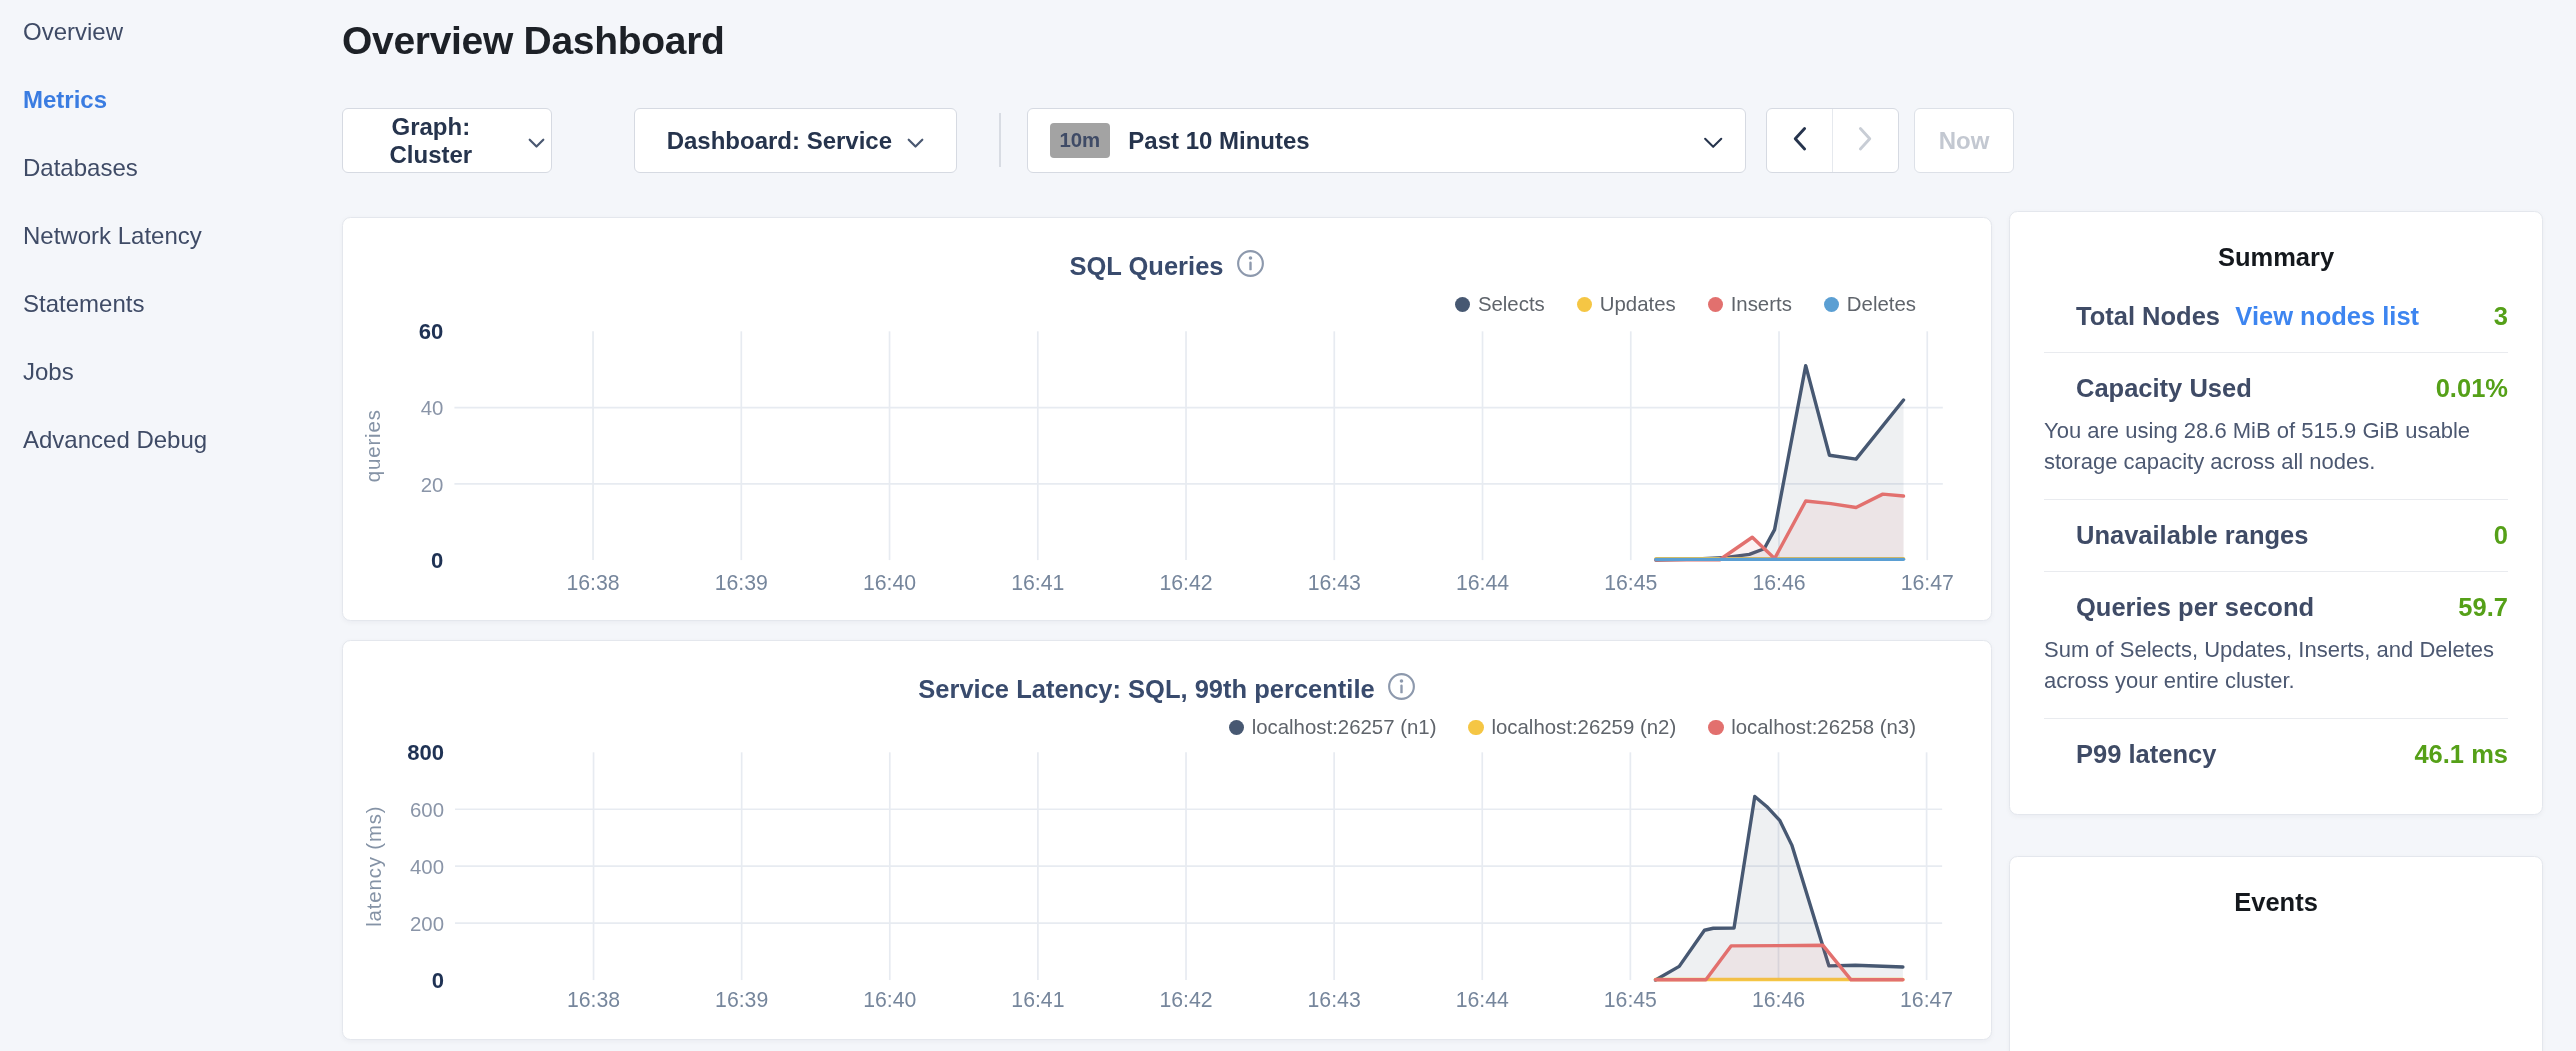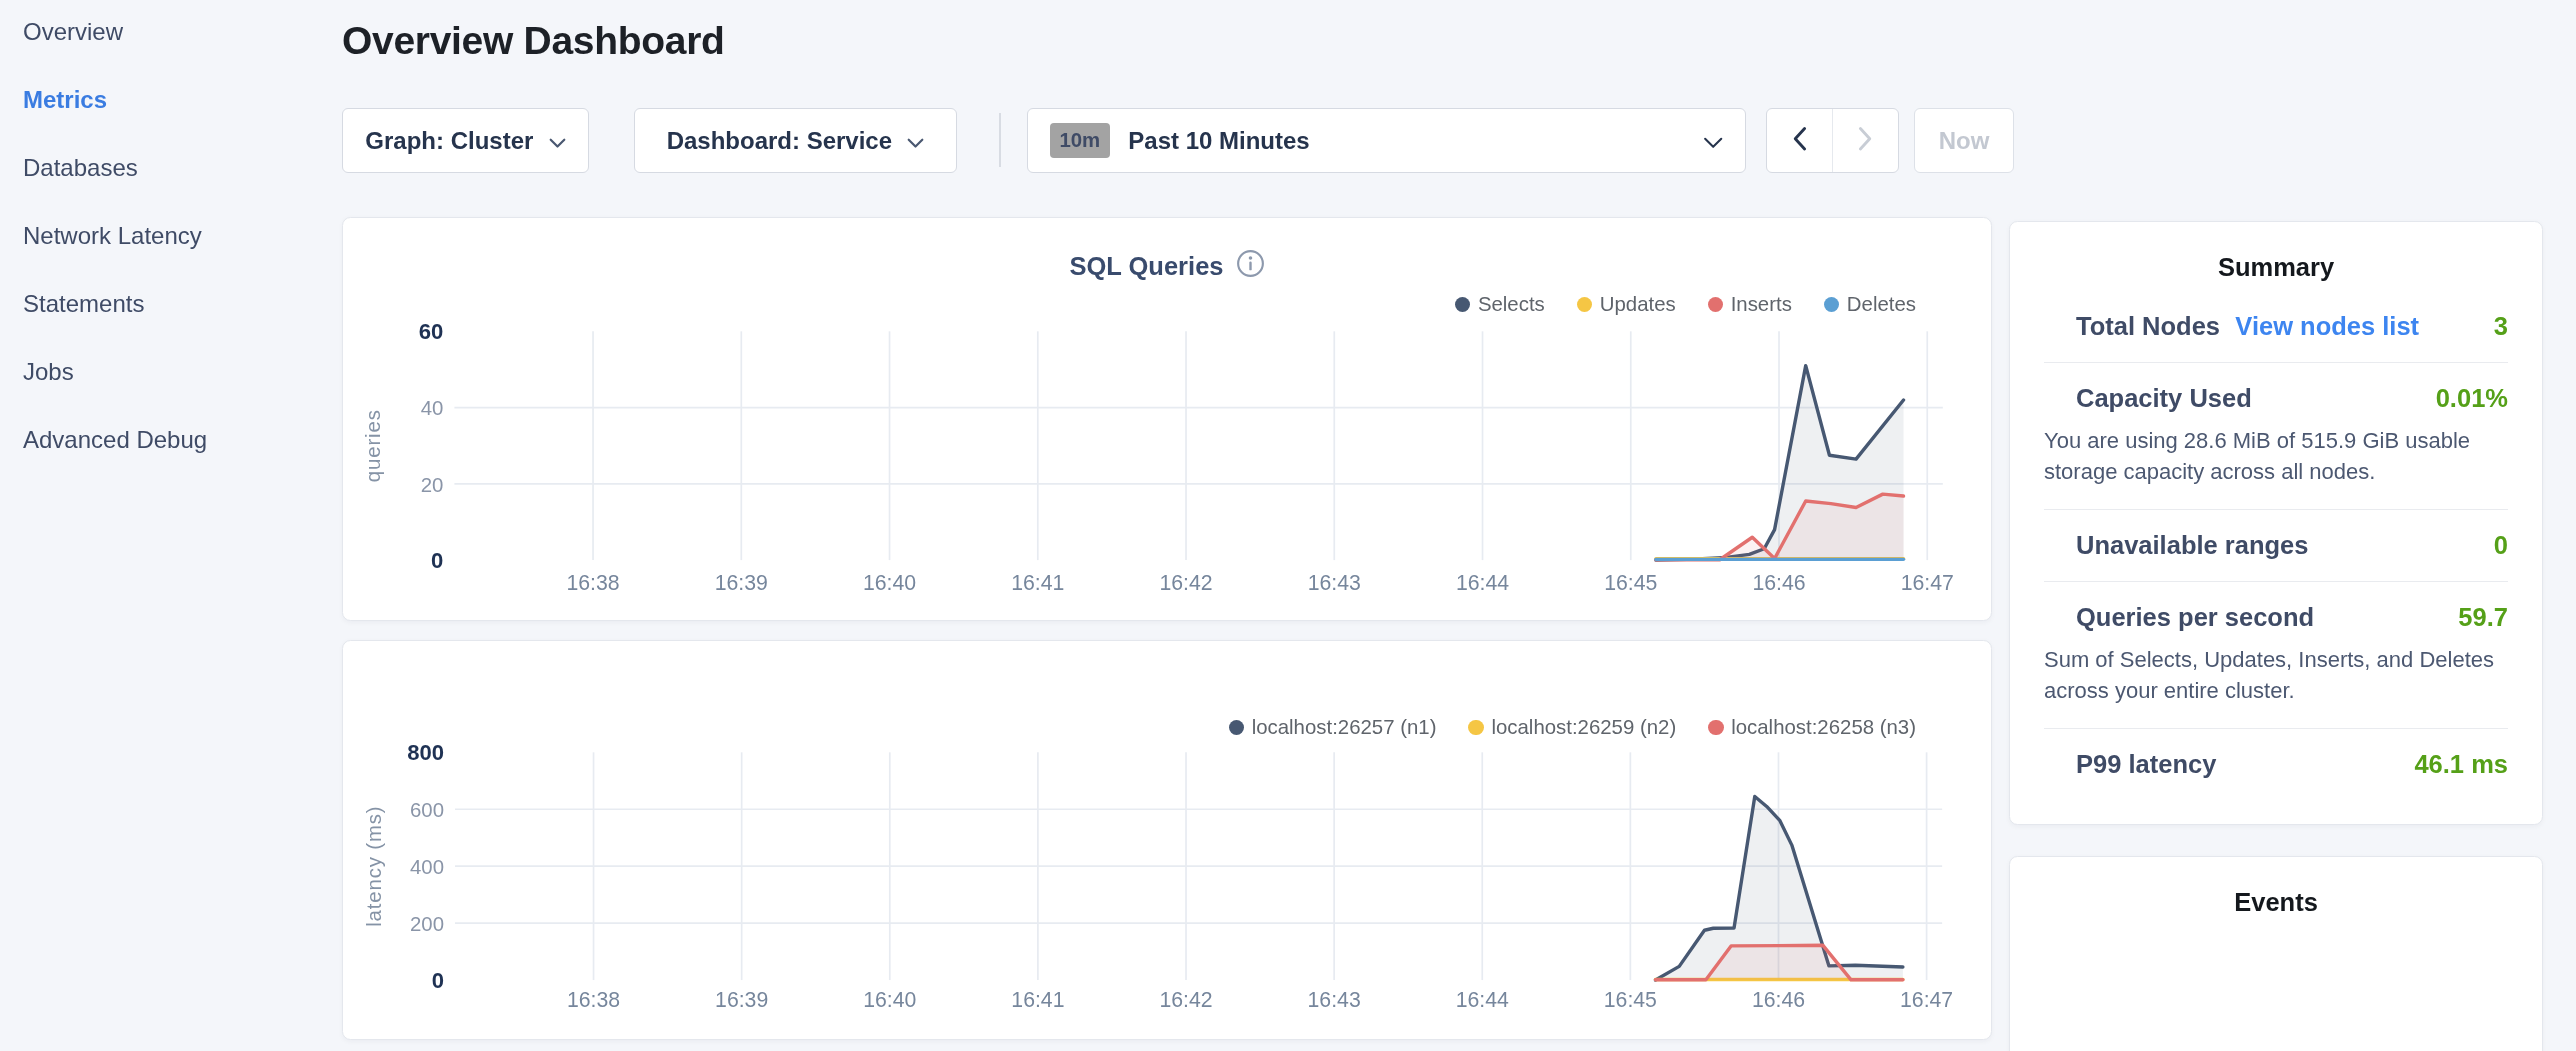--- a/index.html
+++ b/index.html
@@ -14,21 +14,21 @@
   .nav-item.active{color:#3a7ce1;font-weight:700;}
 
   
   .page-title{position:absolute;left:342px;top:18.7px;margin:0;font-size:39px;font-weight:600;
               color:#1d2127;letter-spacing:-0.3px;}
 
   
   .ctl{position:absolute;top:108px;height:65px;background:#fff;border:1.7px solid #d6dae2;
        border-radius:6px;display:flex;align-items:center;justify-content:center;
        font-size:24px;font-weight:700;color:#26344d;cursor:pointer;}
-  .btn-graph{left:342px;width:247px;gap:15.3px;}
+  .btn-graph{left:342px;width:210px;gap:15.3px;}
   .btn-dash{left:634px;width:323px;gap:15.3px;}
   .vdiv{position:absolute;left:999px;top:113px;width:1.7px;height:54px;background:#d8dce3;}
   .time-select{left:1027px;width:719px;justify-content:flex-start;padding:0 22px;}
   .time-badge{background:#a3a3a3;border-radius:4px;padding:6px 9.4px;font-size:20.4px;
               font-weight:700;color:#3f4b66;}
   .time-label{margin-left:18.7px;}
   .time-select .chev{margin-left:auto;}
   .pager{position:absolute;left:1766px;top:108px;width:133px;height:65px;background:#fff;
          border:1.7px solid #d6dae2;border-radius:6px;display:flex;}
   .pg{flex:1;display:flex;align-items:center;justify-content:center;background:none;border:none;
@@ -51,21 +51,21 @@
   .plot{position:absolute;left:0;top:0;}
 
   
   .xtick{font-size:25px;fill:#76869c;font-family:"Liberation Sans",sans-serif;}
   .ytick{font-size:24px;fill:#8a95a8;font-family:"Liberation Sans",sans-serif;}
   .ytick-strong{font-size:26px;font-weight:700;fill:#1f3254;font-family:"Liberation Sans",sans-serif;}
   .axis-label{font-size:24px;fill:#8593a6;letter-spacing:1px;font-family:"Liberation Sans",sans-serif;}
 
   
   .side-card{left:2009px;width:534px;padding:0 34px;}
-  #summary-card{top:221px;height:604px;}
+  #summary-card{top:211px;height:604px;}
   #events-card{top:856px;height:272px;}
   .side-title{margin:31px 0 8.5px 0;text-align:center;font-size:25.5px;font-weight:700;color:#14181d;}
   .srow{padding:21px 0;border-bottom:1.7px solid #e9ebef;}
   .srow:last-child{border-bottom:none;}
   .srow-top{display:flex;align-items:baseline;}
   .slabel{font-size:25.5px;font-weight:700;color:#3f4b66;margin-left:32px;}
   .slink{font-size:25.5px;font-weight:700;color:#3d85f0;margin-left:15.3px;text-decoration:none;cursor:pointer;}
   .svalue{margin-left:auto;font-size:25.5px;font-weight:700;color:#55a018;}
   .scaption{margin:13.6px 0 0 0;font-size:22px;line-height:1.4;color:#4c5871;font-weight:400;}
   .event-item{margin-top:22px;}
@@ -200,20 +200,30 @@
         <path d="M1543.7 400.2 L1834.8 400.2 L1834.8 402 L1543.7 402 Z" fill="#f5c644" fill-opacity="0.09" stroke="none"></path>
         <path d="M1543.7 400.2 L1834.8 400.2" fill="none" stroke="#f5c644" stroke-width="4" stroke-linejoin="round" stroke-linecap="round"></path>
         <path d="M1543.7 401.6 L1618.7 401.6 L1657.0 375.1 L1683.2 400.2 L1719.8 332.5 L1749.4 335.6 L1779.0 340.1 L1810.4 324.4 L1834.8 326.7 L1834.8 402 L1543.7 402 Z" fill="#e2706e" fill-opacity="0.09" stroke="none"></path>
         <path d="M1543.7 401.6 L1618.7 401.6 L1657.0 375.1 L1683.2 400.2 L1719.8 332.5 L1749.4 335.6 L1779.0 340.1 L1810.4 324.4 L1834.8 326.7" fill="none" stroke="#e2706e" stroke-width="4" stroke-linejoin="round" stroke-linecap="round"></path>
         <path d="M1543.7 401.1 L1834.8 401.1 L1834.8 402 L1543.7 402 Z" fill="#5b9fd3" fill-opacity="0.09" stroke="none"></path>
         <path d="M1543.7 401.1 L1834.8 401.1" fill="none" stroke="#5b9fd3" stroke-width="4" stroke-linejoin="round" stroke-linecap="round"></path>
       </svg>
   </section>
 
   <section class="card chart-card" id="card1">
+    <div class="chart-title">
+      <span>Service Latency: SQL, 99th percentile</span>
+      <span>
+        <svg width="29" height="29" viewBox="0 0 34 34">
+            <circle cx="17" cy="17" r="14.5" stroke="#8d99ad" stroke-width="2.5" fill="none"></circle>
+            <circle cx="17" cy="10.5" r="2.1" fill="#8d99ad"></circle>
+            <rect x="15.6" y="14.8" width="2.8" height="10.2" rx="1.4" fill="#8d99ad"></rect>
+          </svg>
+      </span>
+    </div>
     <div class="legend" id="legend1">
         <span class="li">
           <i class="dot" style="background: rgb(71, 88, 114);"></i>
           <span>localhost:26257 (n1)</span>
         </span>
         <span class="li">
           <i class="dot" style="background: rgb(245, 198, 68);"></i>
           <span>localhost:26259 (n2)</span>
         </span>
         <span class="li">

